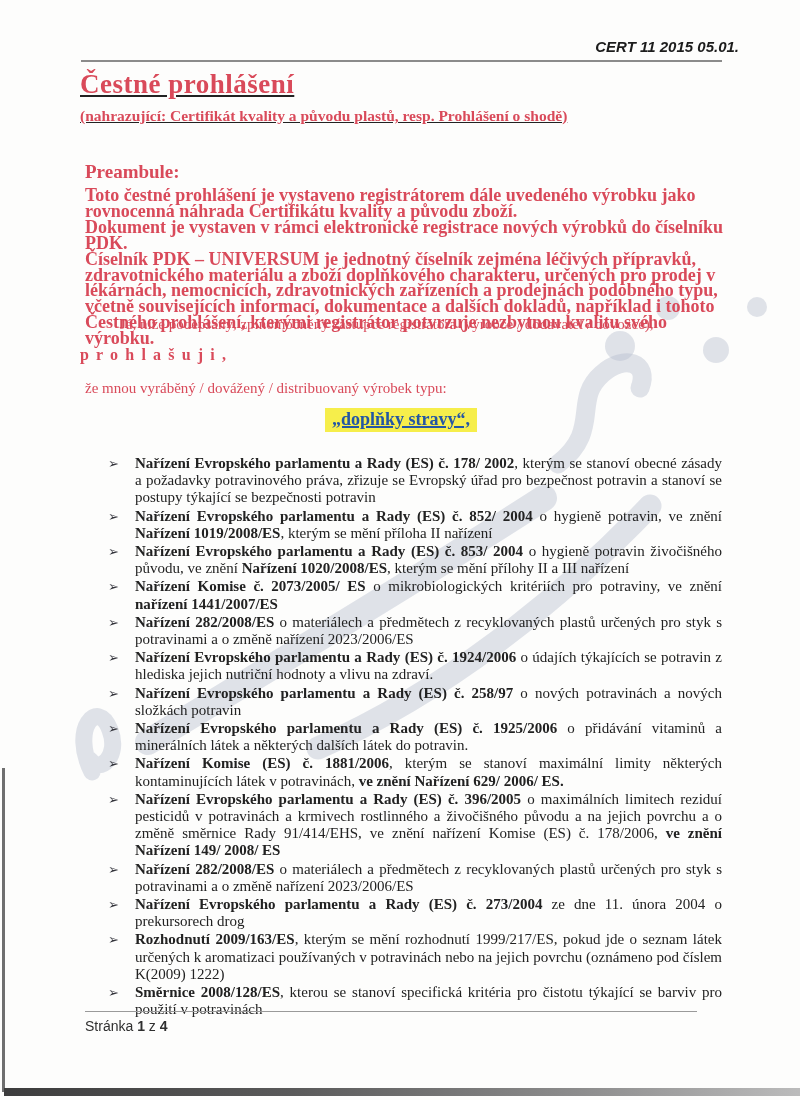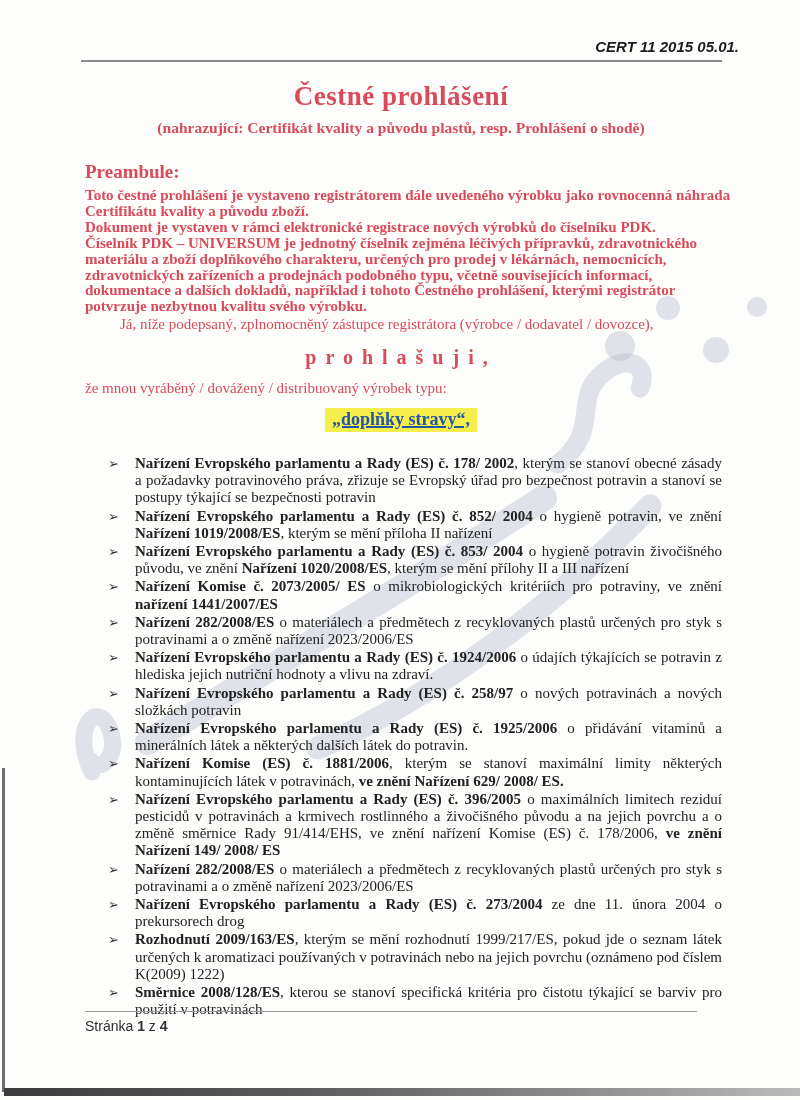--- a/index.html
+++ b/index.html
@@ -24,32 +24,32 @@
   .scan-edge-bottom{position:absolute;left:4px;right:0;top:1088px;height:8px;
     background:linear-gradient(to right,#3c3c3c 0%,#5a5a5a 35%,#8d8d8d 70%,#c2c2c2 100%);z-index:3;}
   
   .doc-code{
     position:absolute;top:38px;right:93px;
     font-family:"Liberation Sans","DejaVu Sans",sans-serif;
     font-style:italic;font-weight:700;font-size:15px;color:#1c1c1c;z-index:2;
   }
   .rule-top{position:absolute;left:81px;top:60px;width:641px;height:0;border-top:2px solid #8b8b8b;z-index:2;}
   
-  .title-wrap{position:absolute;left:80px;top:81px;width:642px;text-align:center;z-index:2;}
+  .title-wrap{position:absolute;left:80px;top:69px;width:642px;text-align:left;z-index:2;text-decoration:underline;}
   .doc-title{font-size:27px;font-weight:700;color:var(--accent-red);letter-spacing:0.5px;}
   .doc-subtitle{margin-top:7px;font-size:15.5px;font-weight:700;color:var(--accent-red);}
   
   .preambule-heading{position:absolute;left:85px;top:161px;font-size:19px;font-weight:700;color:var(--accent-red);z-index:2;}
   .preambule-body{position:absolute;left:85px;top:188px;width:648px;z-index:2;
-    font-size:15px;font-weight:700;color:var(--accent-red);line-height:15.9px;}
+    font-size:18px;font-weight:700;color:var(--accent-red);line-height:15.9px;}
   .preambule-body p{margin:0;}
   
   .declarant-line{position:absolute;left:120px;top:316px;width:600px;font-size:15px;color:var(--accent-red);z-index:2;}
-  .declare-word{position:absolute;left:80px;top:346px;width:642px;text-align:center;z-index:2;
-    font-size:20px;font-weight:700;letter-spacing:0.45em;color:var(--accent-red);}
+  .declare-word{position:absolute;left:80px;top:346px;width:642px;text-align:left;z-index:2;
+    font-size:16px;font-weight:700;letter-spacing:0.45em;color:var(--accent-red);}
   .product-line{position:absolute;left:85px;top:380px;width:630px;font-size:15px;color:var(--accent-red);z-index:2;}
   .product-type-wrap{position:absolute;left:80px;top:408px;width:642px;text-align:center;z-index:2;}
   .product-type{
     display:inline-block;background:var(--highlight-yellow);
     padding:1px 7px 2px 7px;
     font-size:18px;font-weight:700;color:var(--link-blue);
     text-decoration:underline;text-decoration-thickness:1.5px;
   }
   .requirements-intro{position:absolute;left:85px;top:432px;width:630px;font-size:15px;color:var(--ink);z-index:2;}
   
@@ -109,21 +109,21 @@
 
   <ul class="regulations">
       <li class="reg-item"><span class="bullet">➢</span><span class="reg-text"><span class="bold">Nařízení Evropského parlamentu a Rady (ES) č. 178/ 2002</span><span>, kterým se stanoví obecné zásady a požadavky potravinového práva, zřizuje se Evropský úřad pro bezpečnost potravin a stanoví se postupy týkající se bezpečnosti potravin</span></span></li>
       <li class="reg-item"><span class="bullet">➢</span><span class="reg-text"><span class="bold">Nařízení Evropského parlamentu a Rady (ES) č. 852/ 2004</span><span> o hygieně potravin, ve znění </span><span class="bold">Nařízení 1019/2008/ES</span><span>, kterým se mění příloha II nařízení</span></span></li>
       <li class="reg-item"><span class="bullet">➢</span><span class="reg-text"><span class="bold">Nařízení Evropského parlamentu a Rady (ES) č. 853/ 2004</span><span> o hygieně potravin živočišného původu, ve znění </span><span class="bold">Nařízení 1020/2008/ES</span><span>, kterým se mění přílohy II a III nařízení</span></span></li>
       <li class="reg-item"><span class="bullet">➢</span><span class="reg-text"><span class="bold">Nařízení Komise č. 2073/2005/ ES</span><span> o mikrobiologických kritériích pro potraviny, ve znění </span><span class="bold">nařízení 1441/2007/ES</span></span></li>
       <li class="reg-item"><span class="bullet">➢</span><span class="reg-text"><span class="bold">Nařízení 282/2008/ES</span><span> o materiálech a předmětech z recyklovaných plastů určených pro styk s potravinami a o změně nařízení 2023/2006/ES</span></span></li>
       <li class="reg-item"><span class="bullet">➢</span><span class="reg-text"><span class="bold">Nařízení Evropského parlamentu a Rady (ES) č. 1924/2006</span><span>  o údajích týkajících se potravin z hlediska jejich nutriční hodnoty a vlivu na zdraví.</span></span></li>
       <li class="reg-item"><span class="bullet">➢</span><span class="reg-text"><span class="bold">Nařízení Evropského parlamentu a Rady (ES) č. 258/97</span><span> o nových potravinách a nových složkách potravin</span></span></li>
       <li class="reg-item"><span class="bullet">➢</span><span class="reg-text"><span class="bold">Nařízení Evropského parlamentu a Rady (ES) č. 1925/2006</span><span>  o přidávání vitaminů a minerálních látek a některých dalších látek do potravin.</span></span></li>
-      <li class="reg-item"><span class="bullet">➢</span><span class="reg-text"><span class="bold">Nařízení Komise (ES) č. 1881/2006</span><span>, kterým se stanoví maximální limity některých kontaminujících látek v potravinách, </span><span class="bold">ve znění Nařízení 629/ 2008/ ES.</span></span></li>
+      <li class="reg-item"><span class="bullet">➢</span><span class="reg-text"><span class="bold">Nařízení Komise (ES) č. 1881/2006</span><span>, kterým se stanoví maximální limity některých kontaminujících látek v potravinách, </span><span class="bold">ve znění Nařízení 629/ 2006/ ES.</span></span></li>
       <li class="reg-item"><span class="bullet">➢</span><span class="reg-text"><span class="bold">Nařízení Evropského parlamentu a Rady (ES) č. 396/2005</span><span> o maximálních limitech reziduí pesticidů v potravinách a krmivech rostlinného a živočišného původu a na jejich povrchu a o změně směrnice Rady 91/414/EHS, ve znění nařízení Komise (ES) č. 178/2006, </span><span class="bold">ve znění Nařízení 149/ 2008/ ES</span></span></li>
       <li class="reg-item"><span class="bullet">➢</span><span class="reg-text"><span class="bold">Nařízení 282/2008/ES</span><span> o materiálech a předmětech z recyklovaných plastů určených pro styk s potravinami a o změně nařízení 2023/2006/ES</span></span></li>
       <li class="reg-item"><span class="bullet">➢</span><span class="reg-text"><span class="bold">Nařízení Evropského parlamentu a Rady (ES) č. 273/2004</span><span> ze dne 11. února 2004 o prekursorech drog</span></span></li>
       <li class="reg-item"><span class="bullet">➢</span><span class="reg-text"><span class="bold">Rozhodnutí 2009/163/ES</span><span>, kterým se mění rozhodnutí 1999/217/ES, pokud jde o seznam látek určených k aromatizaci používaných v potravinách nebo na jejich povrchu (oznámeno pod číslem K(2009) 1222)</span></span></li>
       <li class="reg-item"><span class="bullet">➢</span><span class="reg-text"><span class="bold">Směrnice 2008/128/ES</span><span>, kterou se stanoví specifická kritéria pro čistotu týkající se barviv pro použití v potravinách</span></span></li>
     </ul>
 
   <div class="rule-bottom"></div>
   <div class="page-footer">
     <span>Stránka</span>

